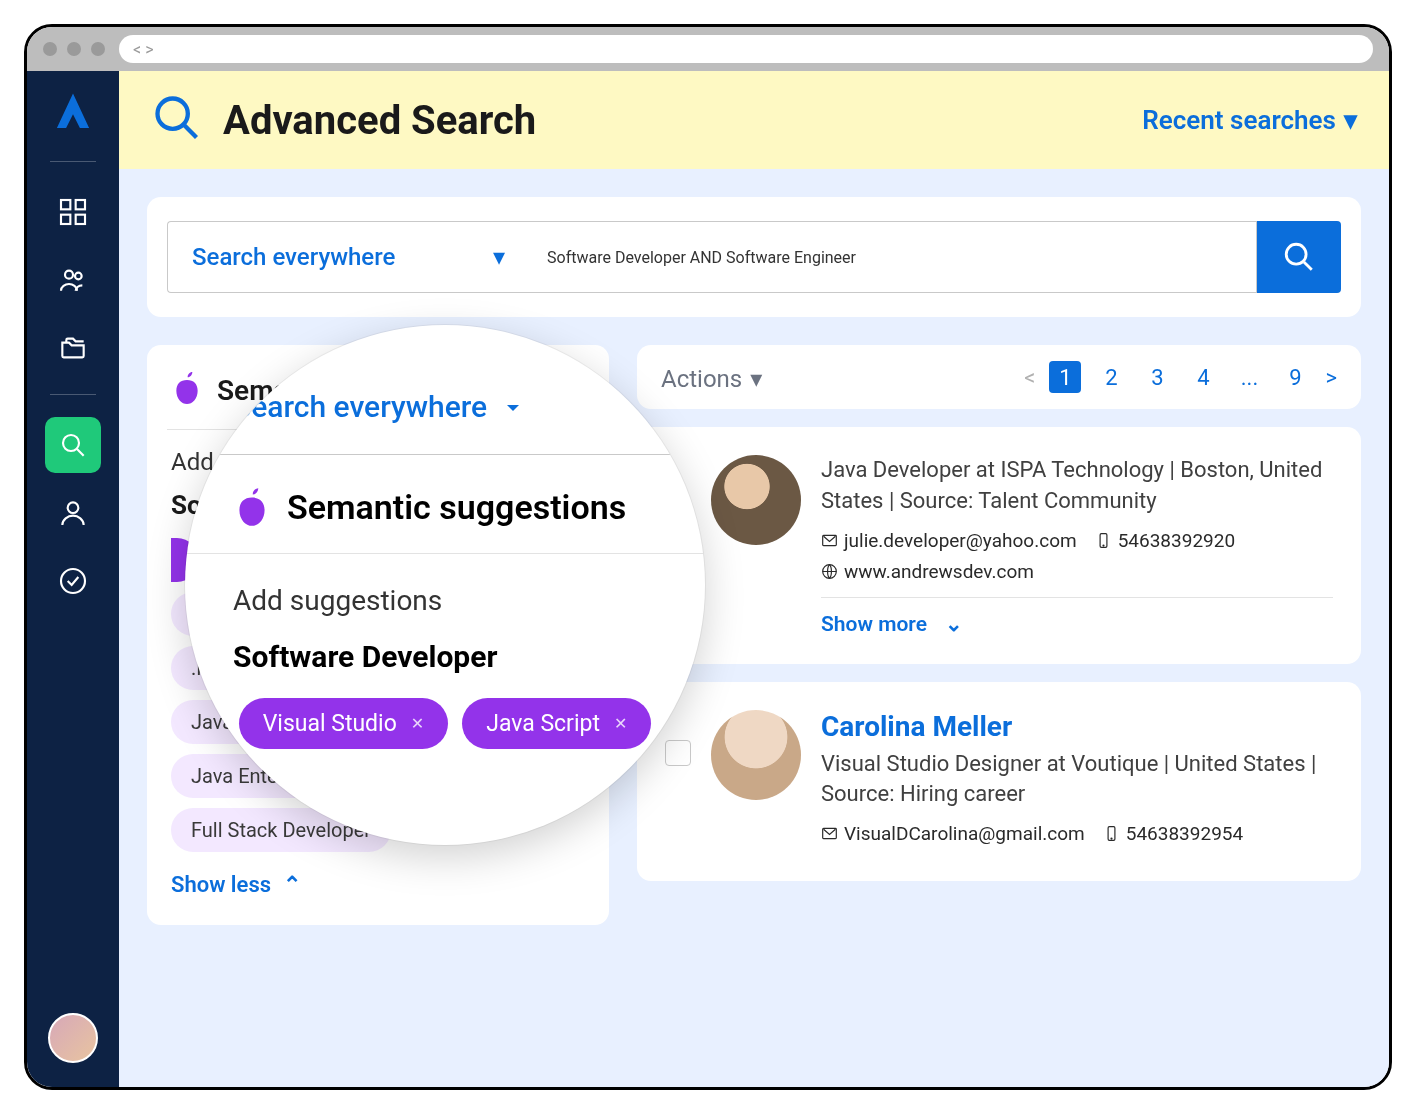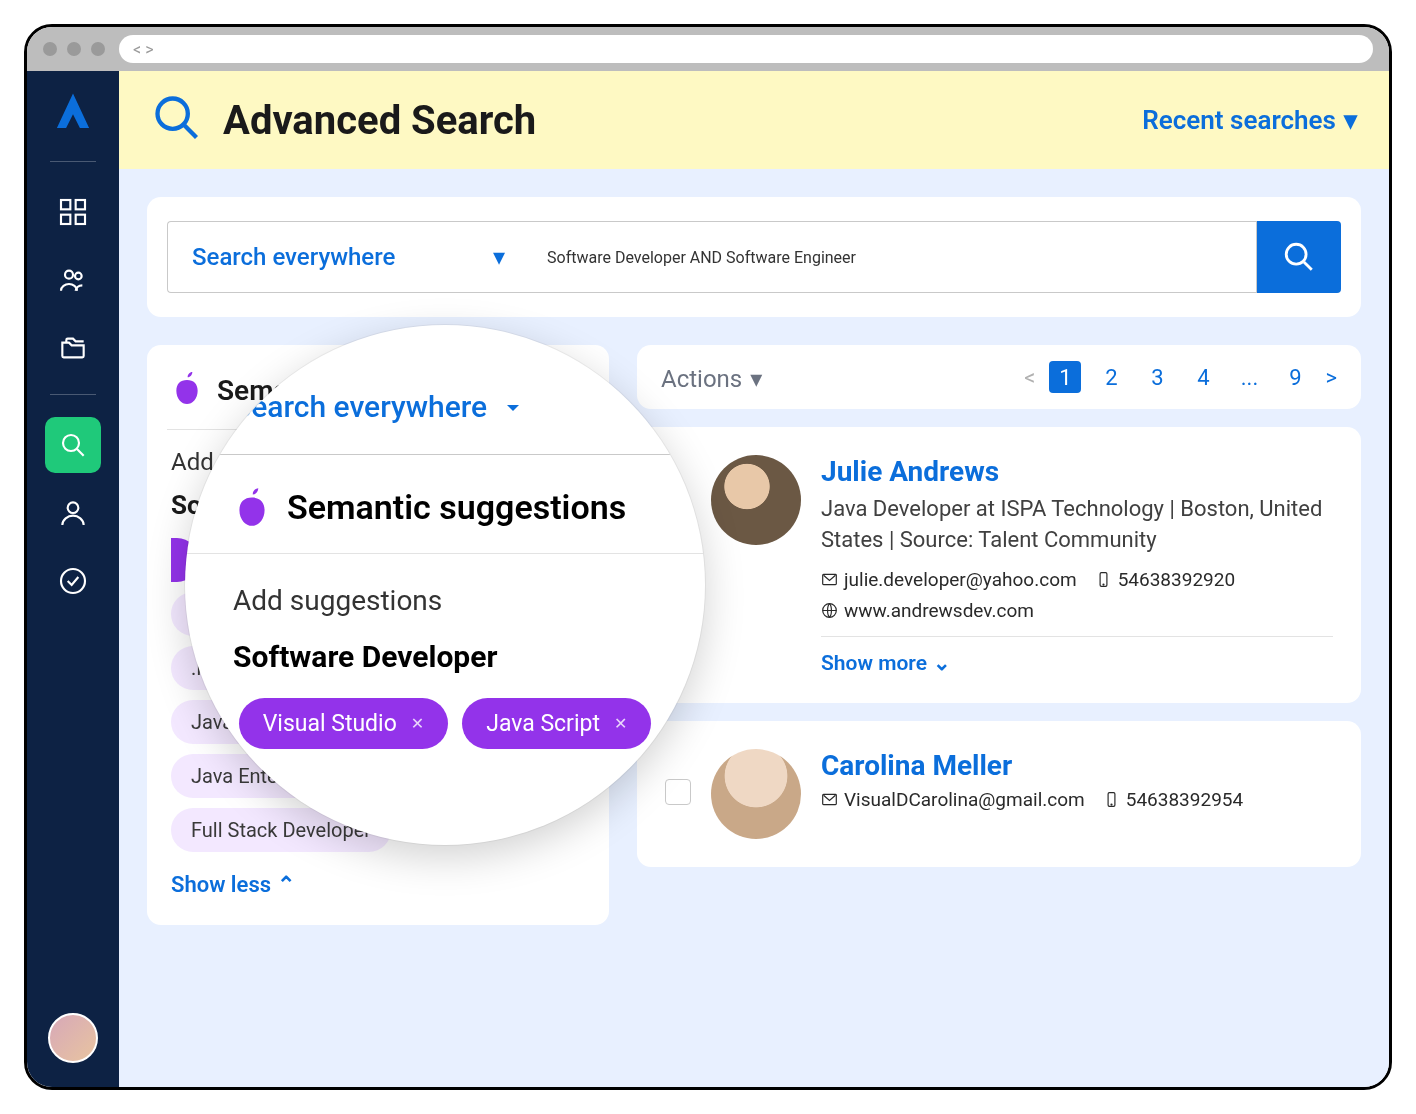--- a/index.html
+++ b/index.html
@@ -52,21 +52,21 @@
 .sem-title { font-size: 28px; font-weight: 600; color: #1a1a1a; }
 .sem-sub { font-size: 24px; color: #333; margin: 8px 4px 14px; }
 .sem-term { font-size: 26px; font-weight: 700; color: #1a1a1a; margin: 0 4px 18px; }
 
 .chips { display: flex; flex-wrap: wrap; gap: 10px 12px; padding: 0 4px; }
 .chip { background: #f3e8ff; color: #3a3a3a; padding: 10px 20px; border-radius: 24px; font-size: 20px; white-space: nowrap; cursor:pointer; }
 .chip.sel { background: #9333ea; color: #fff; display: inline-flex; align-items: center; gap: 12px; }
 .chip.sel .x { font-size: 16px; opacity: .8; }
 .chip.peek-left { border-radius: 0 24px 24px 0; padding-left: 8px; }
 
-.show-less { color: #0b6edb; font-size: 22px; font-weight: 600; margin: 20px 4px 4px; display: flex; align-items: center; gap: 6px; cursor:pointer; }
+.show-less { color: #0b6edb; font-size: 22px; font-weight: 600; margin: 20px 4px 4px; display: flex; align-items: center; gap: 12px; cursor:pointer; }
 
 .actions-bar { display: flex; align-items: flex-end; justify-content: space-between; padding: 16px 24px; }
 .actions-lbl { color: #6b7280; font-size: 24px; display: flex; align-items: center; gap: 8px; }
 .pager { display: flex; align-items: center; gap: 14px; font-size: 22px; color: #0b6edb; }
 .pager .pg { width: 32px; height: 32px; display: flex; align-items: center; justify-content: center; border-radius: 4px; cursor:pointer; }
 .pager .pg.cur { background: #0b6edb; color: #fff; }
 .pager .arr { color: #b0b0b0; cursor:pointer; }
 .pager .arr.en { color: #0b6edb; }
 
 .cand { display: flex; gap: 20px; padding: 28px; }
@@ -74,21 +74,21 @@
 .avatar { width: 90px; height: 90px; border-radius: 50%; background: #ddd; flex-shrink: 0; }
 .av1 { background: radial-gradient(circle at 40% 35%, #e8c8a8 28%, #6b5844 29%); }
 .av2 { background: radial-gradient(circle at 50% 30%, #efd8c4 40%, #c9a888 41%); }
 .cand-body { flex: 1; }
 .cand-name { color: #0b6edb; font-size: 28px; font-weight: 700; margin-bottom: 6px; cursor:pointer; }
 .cand-role { font-size: 22px; color: #404040; line-height: 1.4; margin-bottom: 12px; }
 .meta-row { display: flex; flex-wrap: wrap; gap: 18px; font-size: 19px; color: #2a2a2a; margin-bottom: 8px; }
 .meta { display: inline-flex; align-items: center; gap: 6px; }
 .meta svg { width: 17px; height: 17px; stroke: #2a2a2a; fill: none; stroke-width: 1.4; }
 .cand-hr { border: none; border-top: 1px solid #e3e3e3; margin: 14px 0; }
-.show-more { color: #0b6edb; font-size: 21px; font-weight: 600; display: flex; align-items: center; gap: 6px; cursor:pointer; }
+.show-more { color: #0b6edb; font-size: 21px; font-weight: 600; display: flex; align-items: center; gap: 18px; cursor:pointer; }
 
 
 .lens { position: absolute; left: 158px; top: 254px; width: 520px; height: 520px; border-radius: 50%; background: #fff; box-shadow: 0 0 0 1px rgba(0,0,0,.05), 0 12px 40px rgba(0,0,0,.18); overflow: hidden; pointer-events: none; padding: 64px 48px 0; }
 .lens .scope-zoom { color: #0b6edb; font-size: 30px; font-weight: 500; position: relative; padding-right: 44px; display:inline-block; }
 .lens .scope-zoom::after { content:''; position:absolute; right:12px; top:16px; border:6px solid transparent; border-top-color:#0b6edb; }
 .lens-hr { border: none; border-top: 1px solid #c9c9c9; margin: 30px -48px 30px; }
 .lens .sem-head2 { display:flex; align-items:center; gap:16px; margin-bottom: 24px;}
 .lens .sem-head2 svg { width: 38px; height: 44px; fill: #9333ea; }
 .lens .sem-title2 { font-size: 34px; font-weight: 600; }
 .lens-hr2 { border:none; border-top:1px solid #e3e3e3; margin: 0 -48px 30px; }
@@ -256,21 +256,20 @@
                 <span class="pg">...</span>
                 <span class="pg">9</span>
                 <span class="arr en">&gt;</span>
               </div>
             </div>
 
             <div class="panel cand">
               <div class="chk" style="visibility:hidden"></div>
               <div class="avatar av1"></div>
               <div class="cand-body">
-                <div class="cand-name">Julie Andrews</div>
                 <div class="cand-role">Java Developer at ISPA Technology | Boston, United States | Source: Talent Community</div>
                 <div class="meta-row">
                   <span class="meta">
                     <svg viewBox="0 0 20 20">
                         <rect x="2" y="4" width="16" height="12" rx="1"></rect>
                         <path d="M3 5l7 6 7-6"></path>
                       </svg>
                     <span>julie.developer@yahoo.com</span>
                   </span>
                   <span class="meta">
@@ -296,20 +295,21 @@
                   <span>⌄</span>
                 </div>
               </div>
             </div>
 
             <div class="panel cand">
               <div class="chk"></div>
               <div class="avatar av2"></div>
               <div class="cand-body">
                 <div class="cand-name">Carolina Meller</div>
+                <div class="cand-role">Visual Studio Designer at Voutique | United States | Source: Hiring career</div>
                 <div class="meta-row">
                   <span class="meta">
                     <svg viewBox="0 0 20 20">
                         <rect x="2" y="4" width="16" height="12" rx="1"></rect>
                         <path d="M3 5l7 6 7-6"></path>
                       </svg>
                     <span>VisualDCarolina@gmail.com</span>
                   </span>
                   <span class="meta">
                     <svg viewBox="0 0 20 20">

